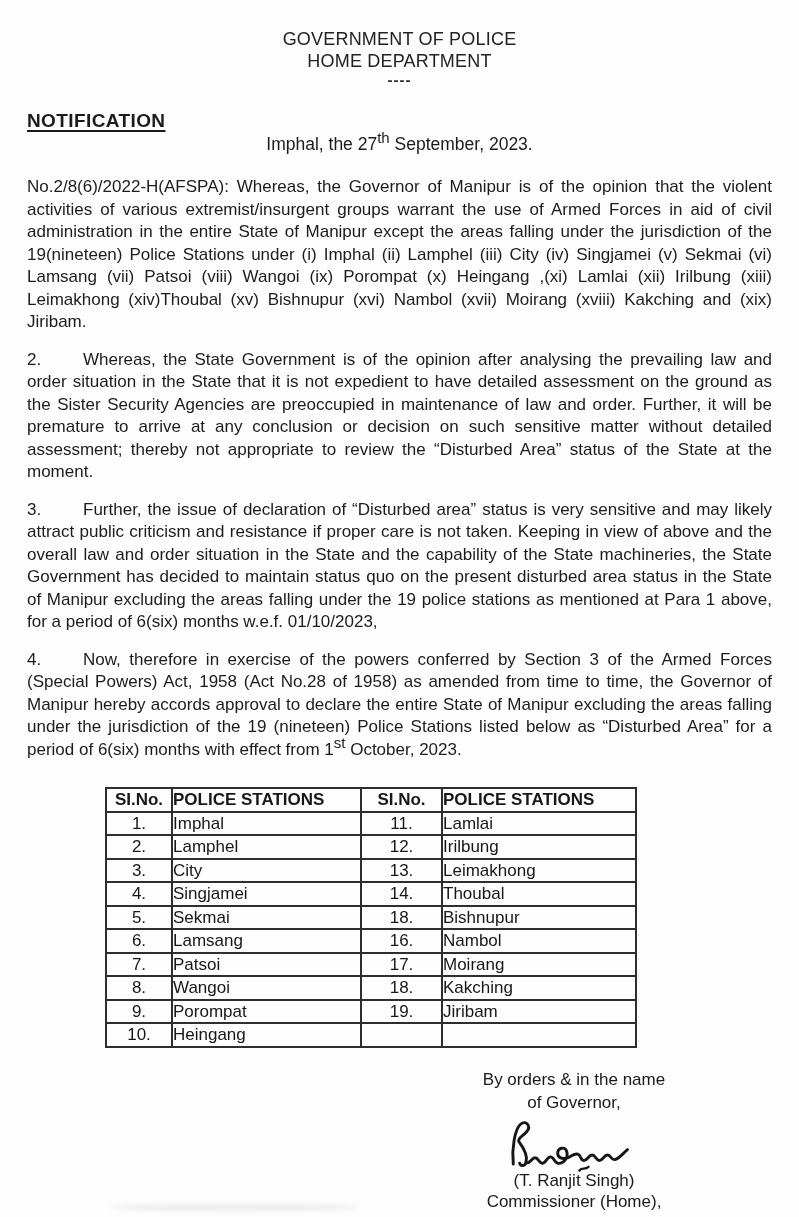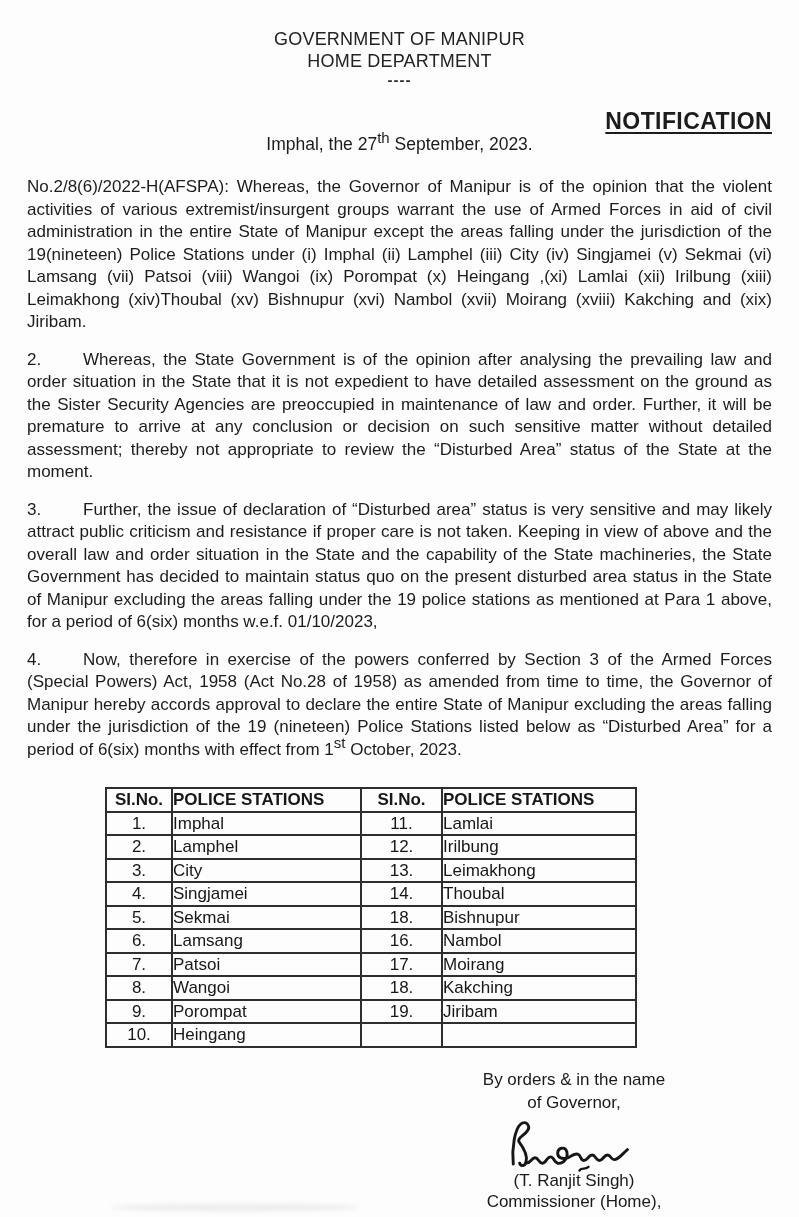--- a/index.html
+++ b/index.html
@@ -31,22 +31,22 @@
   }
   .separator {
     font-size: 15px;
     line-height: 15px;
     font-weight: 700;
     letter-spacing: 1px;
     color: #2a2a2a;
   }
   .title {
     margin: 22px 0 0 0;
-    text-align: right;
-    font-size: 23px;
+    text-align: left;
+    font-size: 19px;
     line-height: 24px;
     font-weight: 700;
     letter-spacing: 0.4px;
   }
   .title .underlined {
     text-decoration: underline;
     text-decoration-thickness: 2px;
     text-underline-offset: 3px;
   }
   .dateline {
@@ -107,21 +107,21 @@
     border-radius: 50%;
     filter: blur(2px);
   }
 </style>
 </head>
 <body>
 
 <div class="page">
 
   <div class="doc-header">
-    <div>GOVERNMENT OF MANIPUR</div>
+    <div>GOVERNMENT OF POLICE</div>
     <div>HOME DEPARTMENT</div>
     <div class="separator">----</div>
   </div>
 
   <h1 class="title"><span class="underlined">NOTIFICATION</span></h1>
   <div class="dateline"><span>Imphal, the 27</span><sup>th</sup><span> September, 2023.</span></div>
 
   <div class="body-text">
     <p class="body-para first"><span><span>No.2/8(6)/2022-H(AFSPA): Whereas, the Governor of Manipur is of the opinion that the violent activities of various extremist/insurgent groups warrant the use of Armed Forces in aid of civil administration in the entire State of Manipur except the areas falling under the jurisdiction of the 19(nineteen) Police Stations under (i) Imphal (ii) Lamphel (iii) City (iv) Singjamei (v) Sekmai (vi) Lamsang (vii) Patsoi (viii) Wangoi (ix) Porompat (x) Heingang ,(xi) Lamlai (xii) Irilbung (xiii) Leimakhong (xiv)Thoubal (xv) Bishnupur (xvi) Nambol (xvii) Moirang (xviii) Kakching and (xix) Jiribam.</span></span></p>
     <p class="body-para"><span class="para-num">2.</span><span><span>Whereas, the State Government is of the opinion after analysing the prevailing law and order situation in the State that it is not expedient to have detailed assessment on the ground as the Sister Security Agencies are preoccupied in maintenance of law and order. Further, it will be premature to arrive at any conclusion or decision on such sensitive matter without detailed assessment; thereby not appropriate to review the </span><span class="seg-bold">“Disturbed Area”</span><span> status of the State at the moment.</span></span></p>

